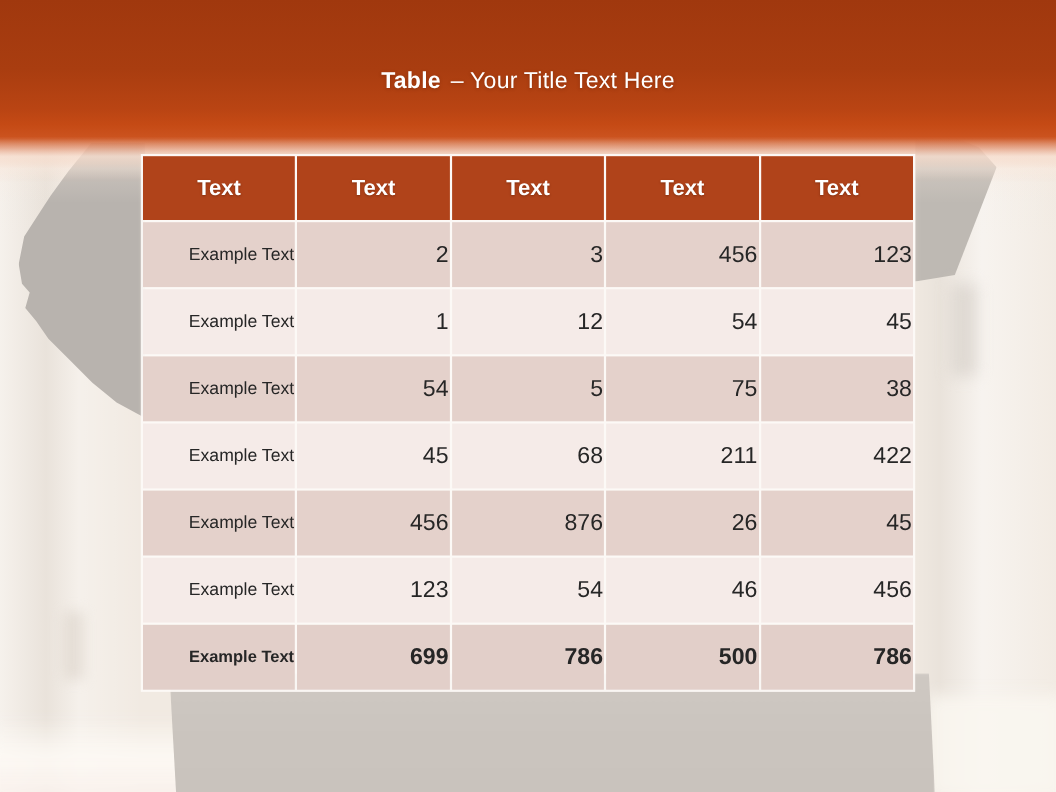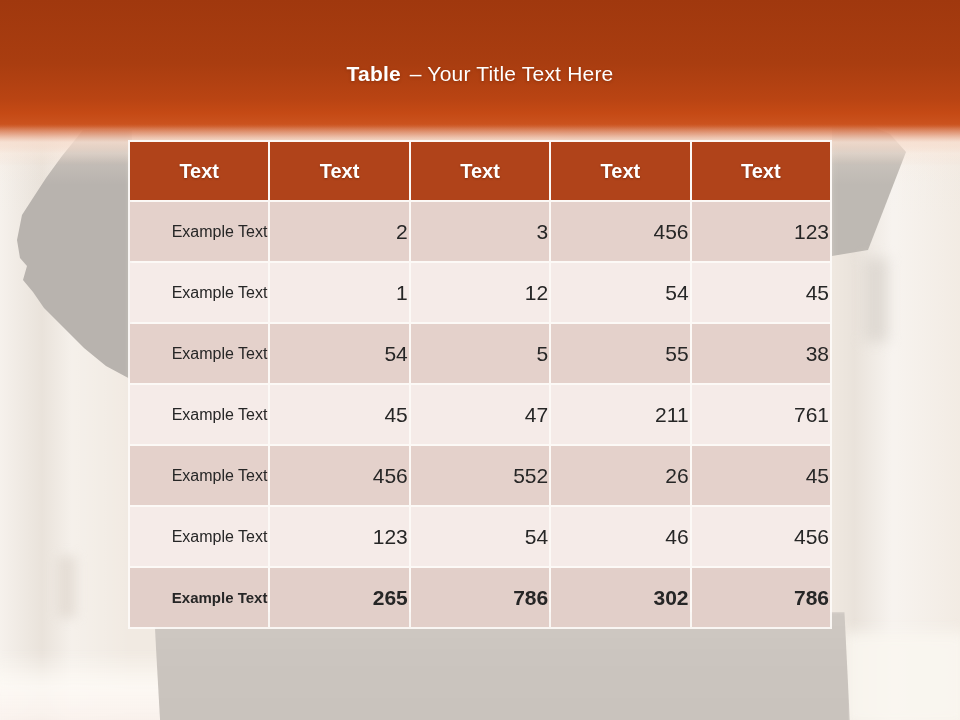--- a/index.html
+++ b/index.html
@@ -105,47 +105,47 @@
           <td class="label">Example Text</td>
           <td class="num">1</td>
           <td class="num">12</td>
           <td class="num">54</td>
           <td class="num">45</td>
         </tr>
         <tr>
           <td class="label">Example Text</td>
           <td class="num">54</td>
           <td class="num">5</td>
-          <td class="num">55</td>
+          <td class="num">75</td>
           <td class="num">38</td>
         </tr>
         <tr>
           <td class="label">Example Text</td>
           <td class="num">45</td>
-          <td class="num">47</td>
+          <td class="num">68</td>
           <td class="num">211</td>
-          <td class="num">761</td>
+          <td class="num">422</td>
         </tr>
         <tr>
           <td class="label">Example Text</td>
           <td class="num">456</td>
-          <td class="num">552</td>
+          <td class="num">876</td>
           <td class="num">26</td>
           <td class="num">45</td>
         </tr>
         <tr>
           <td class="label">Example Text</td>
           <td class="num">123</td>
           <td class="num">54</td>
           <td class="num">46</td>
           <td class="num">456</td>
         </tr>
         <tr class="total-row">
           <td class="label">Example Text</td>
-          <td class="num">265</td>
+          <td class="num">699</td>
           <td class="num">786</td>
-          <td class="num">302</td>
+          <td class="num">500</td>
           <td class="num">786</td>
         </tr>
       </tbody>
   </table>
 
 </div>
 
 </body></html>

